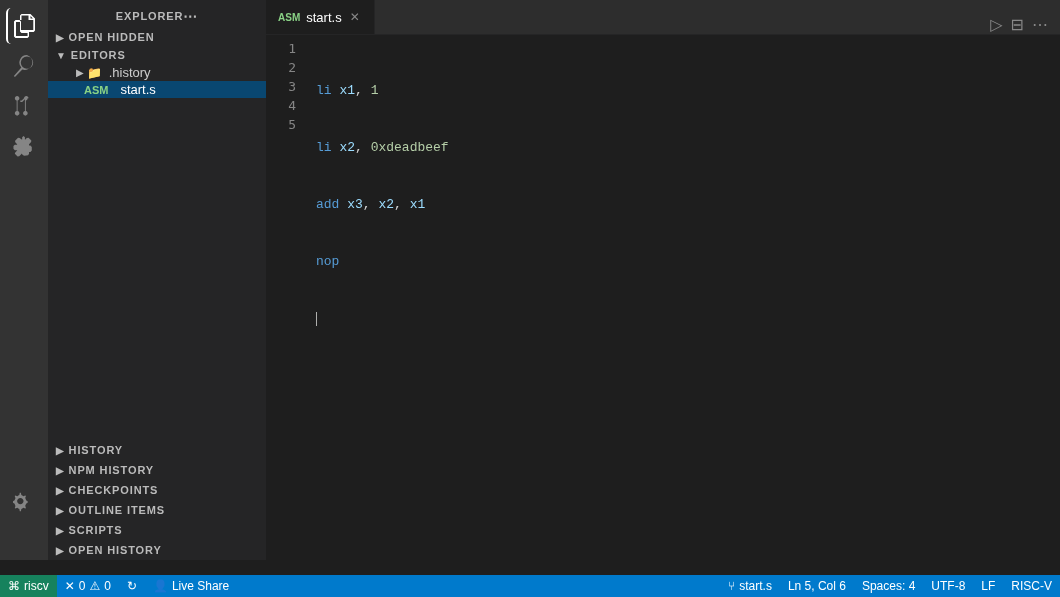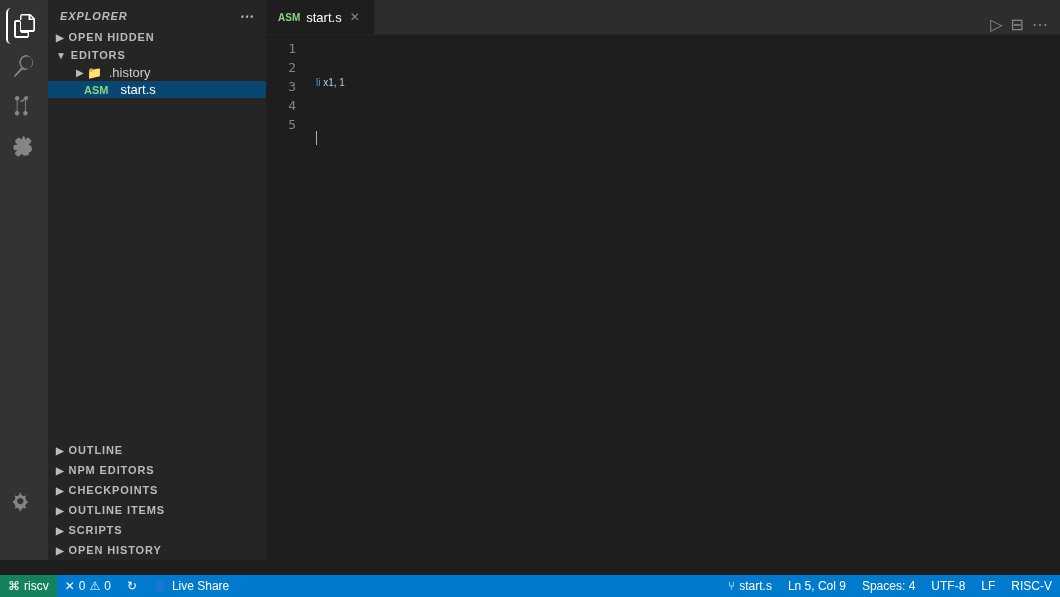--- a/index.html
+++ b/index.html
@@ -70,22 +70,21 @@
       overflow-x: hidden;
     }
     .sidebar-title {
       padding: 8px 12px 4px 12px;
       font-size: 11px;
       font-weight: 700;
       letter-spacing: 0.08em;
       color: #bbb;
       display: flex;
       align-items: center;
-      justify-content: space-between;
-      font-style: italic;
+      justify-content: center;
     }
     .sidebar-title .title-actions {
       display: flex;
       gap: 4px;
       color: #bbb;
     }
     .sidebar-title .title-actions span {
       cursor: pointer;
       font-size: 14px;
     }
@@ -203,24 +202,24 @@
       text-align: right;
       padding-right: 10px;
       font-family: 'Consolas', monospace;
       font-size: 13px;
       color: #858585;
       line-height: 19px;
       user-select: none;
     }
     .code-content {
       flex: 1;
-      padding-top: 0;
+      padding-top: 8px;
       padding-left: 10px;
-      font-family: Liberation Sans, sans-serif;
-      font-size: 10px;
+      font-family: Liberation Mono, monospace;
+      font-size: 13px;
       line-height: 19px;
       color: #d4d4d4;
       overflow-y: auto;
       white-space: pre;
     }
     .code-line { display: block; }
     .kw { color: #569cd6; }
     .reg { color: #9cdcfe; }
     .num { color: #b5cea8; }
     .hex { color: #b5cea8; }
@@ -364,25 +363,25 @@
 
   <div class="tree-item active" style="padding-left:36px;">
     <span class="file-icon" style="color:#89d185; font-size:11px; font-weight:bold;">ASM</span>
     <span class="label" style="margin-left:6px;">start.s</span>
   </div>
 
   <div style="flex:1;"></div>
 
   <div class="panel-section">
     <span class="chevron">▶</span>
-    <span>OUTLINE</span>
-  </div>
-  <div class="panel-section">
-    <span class="chevron">▶</span>
-    <span>NPM EDITORS</span>
+    <span>HISTORY</span>
+  </div>
+  <div class="panel-section">
+    <span class="chevron">▶</span>
+    <span>NPM HISTORY</span>
   </div>
   <div class="panel-section">
     <span class="chevron">▶</span>
     <span>CHECKPOINTS</span>
   </div>
   <div class="panel-section">
     <span class="chevron">▶</span>
     <span>OUTLINE ITEMS</span>
   </div>
   <div class="panel-section">
@@ -413,20 +412,23 @@
   <div class="code-editor">
     <div class="line-numbers">
       <div>1</div>
       <div>2</div>
       <div>3</div>
       <div>4</div>
       <div>5</div>
     </div>
     <div class="code-content">
       <div class="code-line"><span class="kw">li</span> <span class="reg">x1</span>, <span class="num">1</span></div>
+      <div class="code-line"><span class="kw">li</span> <span class="reg">x2</span>, <span class="hex">0xdeadbeef</span></div>
+      <div class="code-line"><span class="kw">add</span> <span class="reg">x3</span>, <span class="reg">x2</span>, <span class="reg">x1</span></div>
+      <div class="code-line"><span class="kw">nop</span></div>
       <div class="code-line"><span class="cursor"></span></div>
     </div>
     <div class="scrollbar"></div>
   </div>
 </div>
 
 <div class="status-bar">
   <div class="status-left">
 
     <div class="remote-badge">
@@ -452,21 +454,21 @@
   </div>
 
   <div class="status-right">
 
     <div class="status-item">
       <span>⑂</span>
       <span>start.s</span>
     </div>
 
     <div class="status-item">
-      <span>Ln 5, Col 9</span>
+      <span>Ln 5, Col 6</span>
     </div>
 
     <div class="status-item">
       <span>Spaces: 4</span>
     </div>
 
     <div class="status-item">
       <span>UTF-8</span>
     </div>
 

